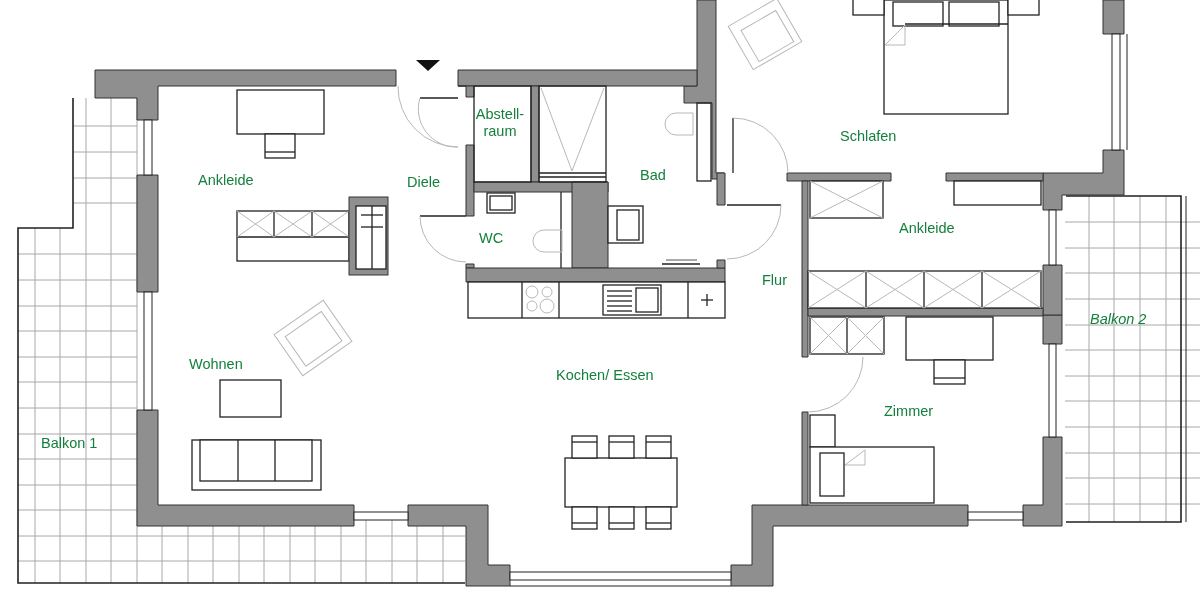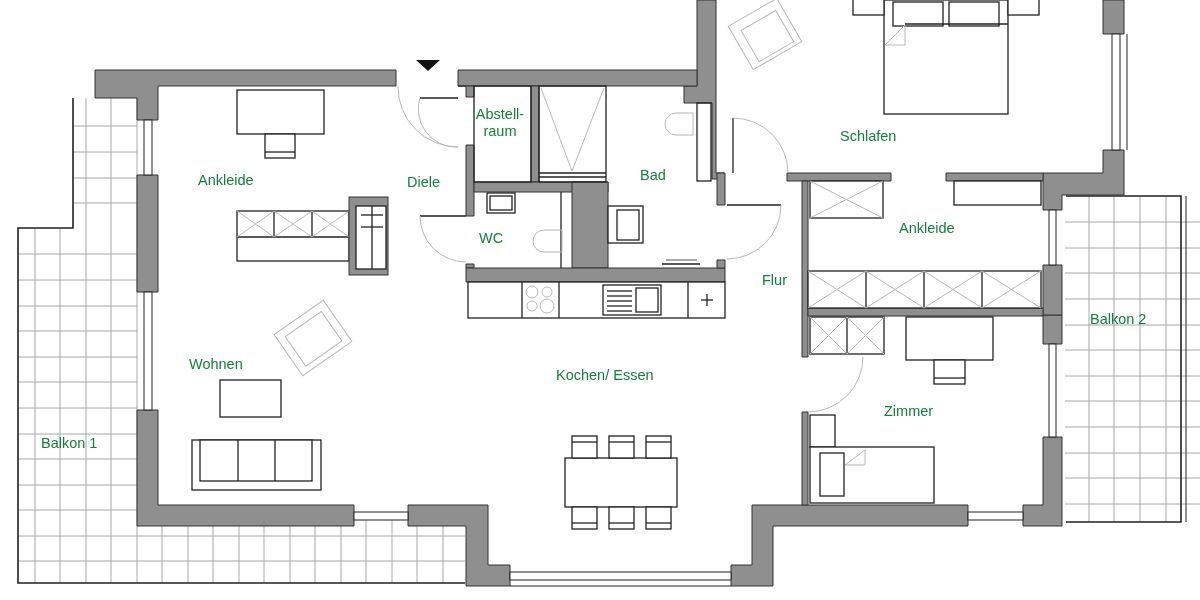--- a/index.html
+++ b/index.html
@@ -318,13 +318,13 @@
 </div>
 <div class="label" style="left:640px; top:167px;">Bad</div>
 <div class="label" style="left:479px; top:230px;">WC</div>
 <div class="label" style="left:762px; top:255px;margin-top:17px;">Flur</div>
 <div class="label" style="left:840px; top:128px;">Schlafen</div>
 <div class="label" style="left:899px; top:220px;">Ankleide</div>
 <div class="label" style="left:189px; top:356px;">Wohnen</div>
 <div class="label" style="left:556px; top:367px;">Kochen/ Essen</div>
 <div class="label" style="left:884px; top:403px;">Zimmer</div>
 <div class="label" style="left:41px; top:435px;">Balkon 1</div>
-<div class="label" style="left:1090px; top:311px;">Balkon 2</div>
+<div class="label" style="left:1090px; top:311px;font-style:italic;">Balkon 2</div>
 
 </body></html>

